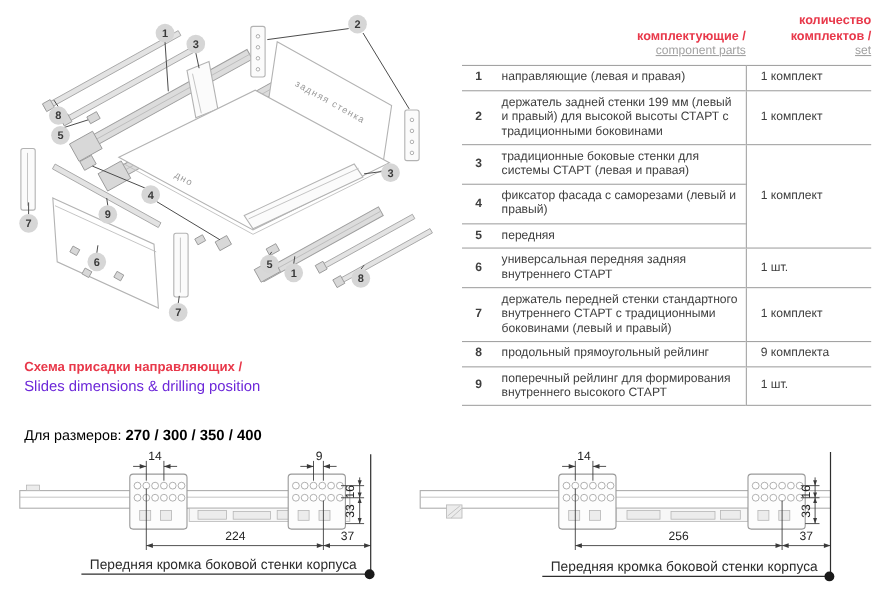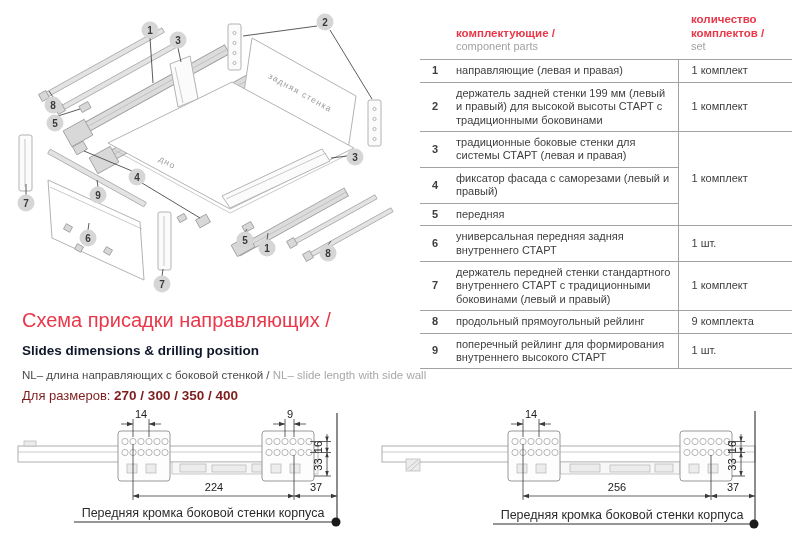--- a/index.html
+++ b/index.html
@@ -18,34 +18,34 @@
   .lead   {stroke:#4a4a4a;stroke-width:.9;}
   .co     {fill:#d6d6d6;}
   .cot    {font:bold 10px "Liberation Sans",sans-serif;fill:#3a3a3a;text-anchor:middle;}
   .plabel {font:8.5px "Liberation Sans",sans-serif;fill:#9a9a9a;letter-spacing:1.2px;text-anchor:middle;}
 
   
   .parts-table{position:absolute;left:420px;top:12px;width:372px;border-collapse:collapse;
                table-layout:fixed;border-bottom:1px solid #a3a3a3;}
   .parts-table td,.parts-table th{font-size:11px;line-height:1.22;vertical-align:middle;text-align:left;}
   .col-num{width:30px;} .col-desc{width:228px;} .col-qty{width:114px;}
-  .parts-table thead th{padding:0 0 6px 0;vertical-align:bottom;font-weight:bold;}
+  .parts-table thead th{padding:0 0 6px 0;vertical-align:bottom;font-weight:bold;text-align:right;}
   .h-red{color:#e8384a;font-size:11.5px;font-weight:bold;}
-  .h-gray{color:#a2a2a2;font-size:11px;font-weight:normal;}
+  .h-gray{color:#a2a2a2;font-size:11px;font-weight:normal;text-decoration:underline;}
   .parts-table tbody td{border-top:1px solid #a3a3a3;padding:4px 6px 4px 0;}
   .parts-table td.num{text-align:center;font-weight:bold;padding:4px 2px;}
   .parts-table td.desc{padding-left:6px;color:#3e3e3e;}
   .parts-table td.qty{border-left:1px solid #a3a3a3;padding-left:13px;}
 
   
-  .title-ru{position:absolute;left:22px;top:309px;font-size:20px;font-weight:normal;color:#e8384a;}
-  .title-en{position:absolute;left:22px;top:343px;font-size:13.5px;font-weight:bold;color:#0f172a;}
+  .title-ru{position:absolute;left:22px;top:326px;font-size:12px;font-weight:bold;color:#e8384a;}
+  .title-en{position:absolute;left:22px;top:343px;font-size:13.5px;font-weight:normal;color:#6d28d9;}
   .nl-note{position:absolute;left:22px;top:369px;font-size:11.5px;}
   .nl-ru{color:#4a4a4a;} .nl-en{color:#a8a8a8;}
-  .sizes{font-size:13px;color:#7f1d1d;}
+  .sizes{font-size:13px;color:#000000;}
   .sizes b{font-size:13.5px;}
   .sizes-left{position:absolute;left:22px;top:388px;}
   .sizes-right{position:absolute;left:380px;top:390px;width:421px;text-align:center;}
 
   
   .rail {fill:#ffffff;stroke:#aeaeae;stroke-width:1;}
   .blk  {fill:#fdfdfd;stroke:#999999;stroke-width:1;}
   .mech {fill:#f7f7f7;stroke:#bbbbbb;stroke-width:.8;}
   .mechin{fill:#ececec;stroke:#b5b5b5;stroke-width:.7;}
   .dim  {stroke:#3a3a3a;stroke-width:.8;fill:none;}
@@ -290,24 +290,20 @@
       <tr>
         <td class="num">9</td>
         <td class="desc">поперечный рейлинг для формирования внутреннего высокого СТАРТ</td>
         <td class="qty">1 шт.</td>
       </tr>
     </tbody>
   </table>
 
   <div class="title-ru">Схема присадки направляющих /</div>
   <div class="title-en">Slides dimensions &amp; drilling position</div>
-  <div class="nl-note">
-    <span class="nl-ru">NL– длина направляющих с боковой стенкой /</span>
-    <span class="nl-en">NL– slide length with side wall</span>
-  </div>
   <div class="sizes sizes-left">
     <span>Для размеров:</span>
     <b>270 / 300 / 350 / 400</b>
   </div>
 
   <svg style="left:10px;top:405px;width:370px;height:131px" viewBox="10 405 370 131">
     <g>
       <rect class="rail" x="18" y="446" width="300" height="16"></rect>
       <line class="inner" x1="18" y1="452" x2="318" y2="452"></line>
       <rect class="mechin" x="24" y="441" width="12" height="5"></rect>

